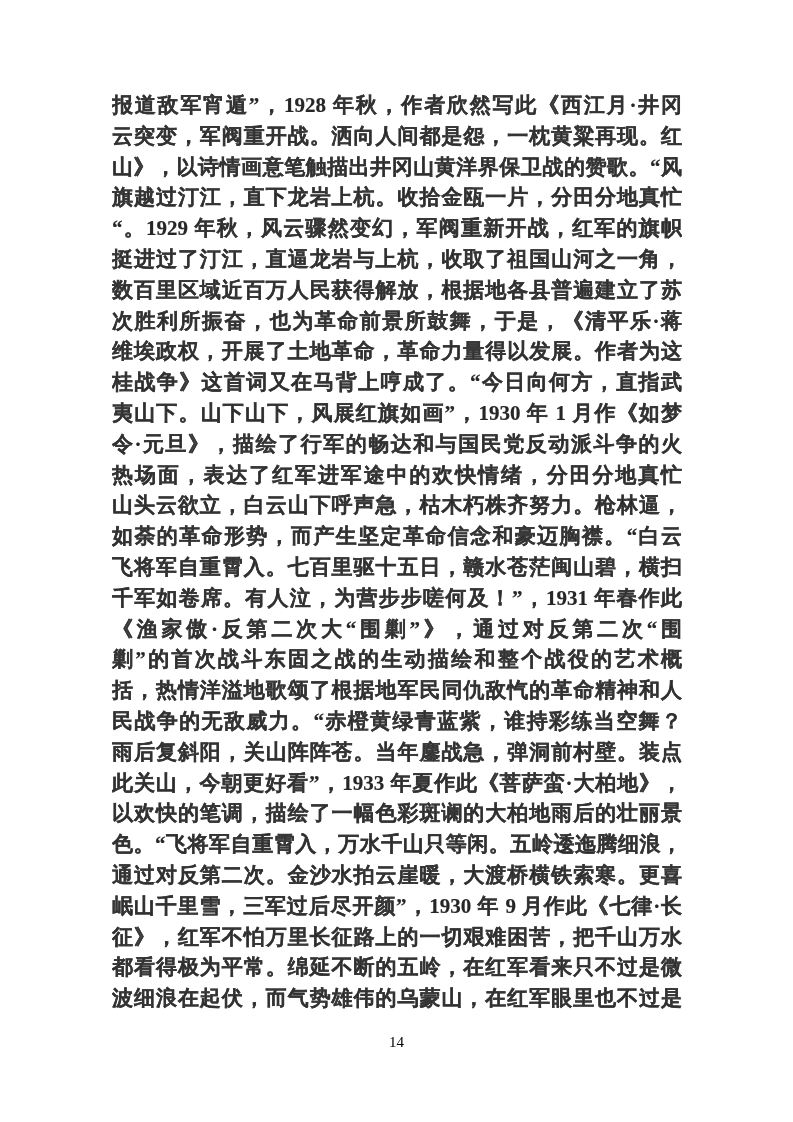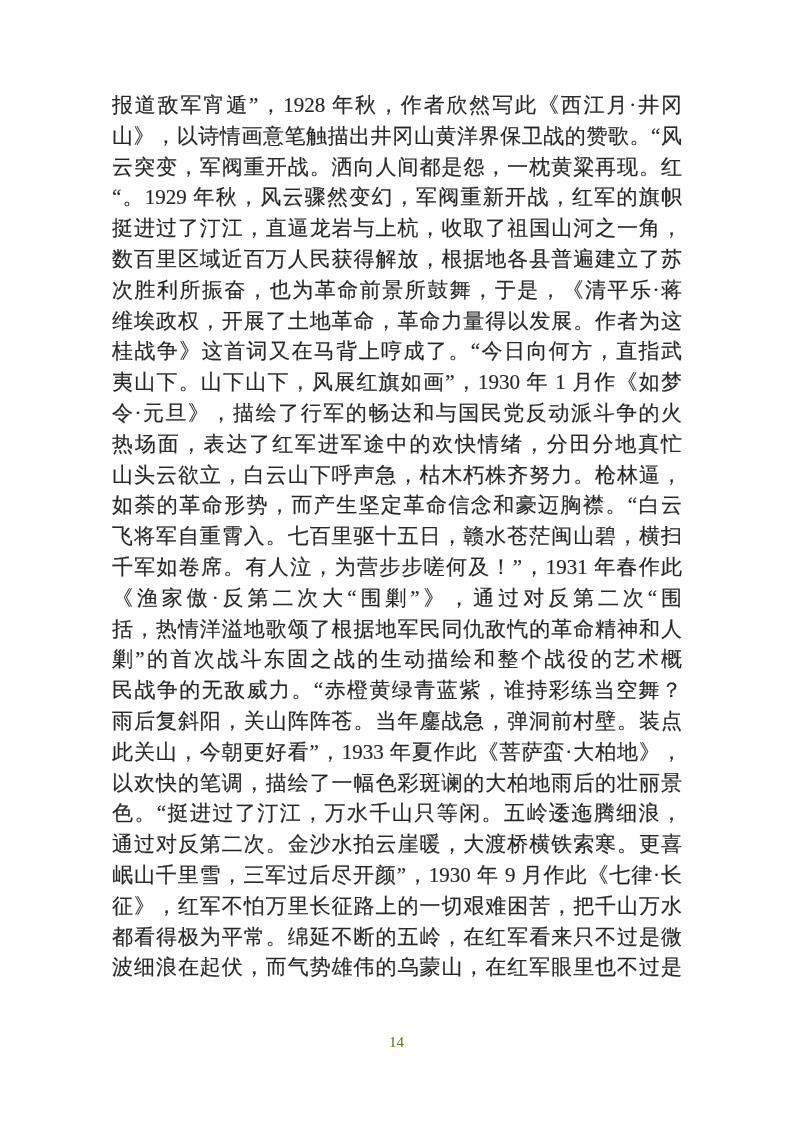--- a/index.html
+++ b/index.html
@@ -28,60 +28,62 @@
     -webkit-text-stroke: 0.2px #3a3a3a;
   }
   .line {
     width: 100%;
     height: 30.8px;
     overflow: hidden;
     white-space: nowrap;
     text-align: justify;
     text-align-last: justify;
     text-justify: inter-character;
+    font-weight: bold;
   }
   .footer {
     position: absolute;
     left: 0;
     top: 1034px;
     width: 100%;
     text-align: center;
     font-size: 15px;
-    color: #4d7c0f;
+    color: #000000;
   }
 </style>
 </head>
 <body>
 
 <div class="sheet">
   <div class="text-block">
     <div class="line">报道敌军宵遁”，1928 年秋，作者欣然写此《西江月·井冈</div>
+    <div class="line">云突变，军阀重开战。洒向人间都是怨，一枕黄粱再现。红</div>
     <div class="line">山》，以诗情画意笔触描出井冈山黄洋界保卫战的赞歌。“风</div>
-    <div class="line">云突变，军阀重开战。洒向人间都是怨，一枕黄粱再现。红</div>
+    <div class="line">旗越过汀江，直下龙岩上杭。收拾金瓯一片，分田分地真忙</div>
     <div class="line">“。1929 年秋，风云骤然变幻，军阀重新开战，红军的旗帜</div>
     <div class="line">挺进过了汀江，直逼龙岩与上杭，收取了祖国山河之一角，</div>
     <div class="line">数百里区域近百万人民获得解放，根据地各县普遍建立了苏</div>
     <div class="line">次胜利所振奋，也为革命前景所鼓舞，于是，《清平乐·蒋</div>
     <div class="line">维埃政权，开展了土地革命，革命力量得以发展。作者为这</div>
     <div class="line">桂战争》这首词又在马背上哼成了。“今日向何方，直指武</div>
     <div class="line">夷山下。山下山下，风展红旗如画”，1930 年 1 月作《如梦</div>
     <div class="line">令·元旦》，描绘了行军的畅达和与国民党反动派斗争的火</div>
     <div class="line">热场面，表达了红军进军途中的欢快情绪，分田分地真忙</div>
     <div class="line">山头云欲立，白云山下呼声急，枯木朽株齐努力。枪林逼，</div>
     <div class="line">如荼的革命形势，而产生坚定革命信念和豪迈胸襟。“白云</div>
     <div class="line">飞将军自重霄入。七百里驱十五日，赣水苍茫闽山碧，横扫</div>
     <div class="line">千军如卷席。有人泣，为营步步嗟何及！”，1931 年春作此</div>
     <div class="line">《渔家傲·反第二次大“围剿”》，通过对反第二次“围</div>
+    <div class="line">剿”的首次战斗东固之战的生动描绘和整个战役的艺术概</div>
     <div class="line">括，热情洋溢地歌颂了根据地军民同仇敌忾的革命精神和人</div>
-    <div class="line">剿”的首次战斗东固之战的生动描绘和整个战役的艺术概</div>
     <div class="line">民战争的无敌威力。“赤橙黄绿青蓝紫，谁持彩练当空舞？</div>
     <div class="line">雨后复斜阳，关山阵阵苍。当年鏖战急，弹洞前村壁。装点</div>
     <div class="line">此关山，今朝更好看”，1933 年夏作此《菩萨蛮·大柏地》，</div>
     <div class="line">以欢快的笔调，描绘了一幅色彩斑谰的大柏地雨后的壮丽景</div>
-    <div class="line">色。“挺进过了汀江，万水千山只等闲。五岭逶迤腾细浪，</div>
+    <div class="line">色。“飞将军自重霄入，万水千山只等闲。五岭逶迤腾细浪，</div>
     <div class="line">通过对反第二次。金沙水拍云崖暖，大渡桥横铁索寒。更喜</div>
     <div class="line">岷山千里雪，三军过后尽开颜”，1930 年 9 月作此《七律·长</div>
     <div class="line">征》，红军不怕万里长征路上的一切艰难困苦，把千山万水</div>
     <div class="line">都看得极为平常。绵延不断的五岭，在红军看来只不过是微</div>
     <div class="line">波细浪在起伏，而气势雄伟的乌蒙山，在红军眼里也不过是</div>
   </div>
   <div class="footer">14</div>
 </div>
 
 </body></html>

